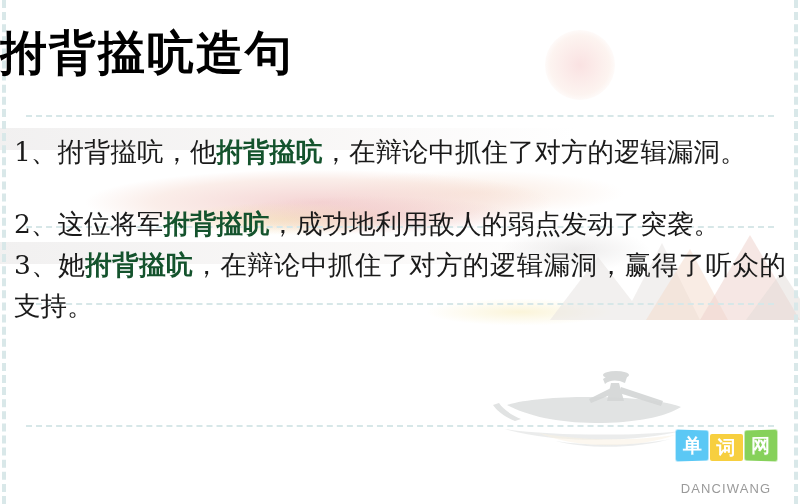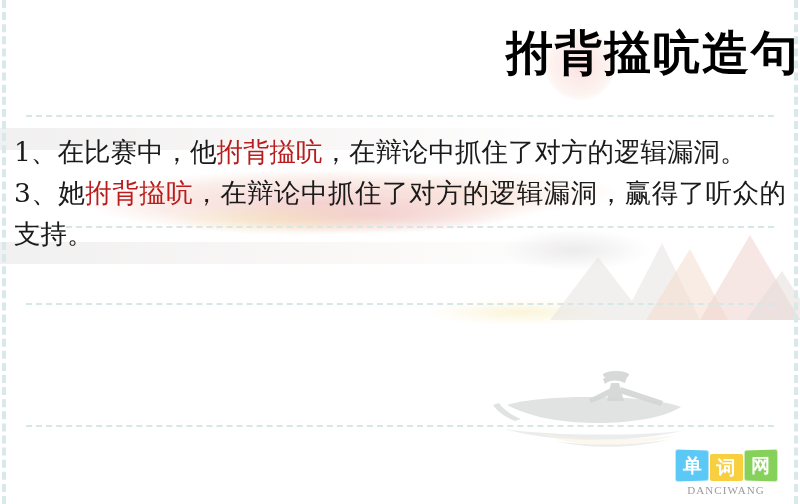--- a/index.html
+++ b/index.html
@@ -144,21 +144,21 @@
   .rule-1 { top: 226px; }
   .rule-2 { top: 303px; }
   .rule-3 { top: 425px; }
 
   
   .title {
     position: absolute;
     left: 0;
     top: 22px;
     width: 800px;
-    text-align: right;
+    text-align: left;
     font-family: "DejaVu Serif", "Liberation Serif", serif;
     font-weight: 700;
     font-size: 47px;
     line-height: 62px;
     letter-spacing: 2px;
     color: #000000;
     z-index: 5;
     white-space: nowrap;
   }
 
@@ -176,22 +176,22 @@
     line-height: 41px;
     color: #1a1a1a;
     letter-spacing: 0px;
     text-align: justify;
   }
   .s-0 { margin-top: 0px; }
   .s-1 { margin-top: 31px; }
   .s-2 { }
 
   .sentence .kw {
-    color: #b91c1c;
-    font-weight: 400;
+    color: #14532d;
+    font-weight: 700;
   }
 
   
   .brand {
     position: absolute;
     right: 18px;
     bottom: 8px;
     width: 112px;
     z-index: 6;
     text-align: center;
@@ -212,23 +212,23 @@
     font-family: "DejaVu Sans", "Liberation Sans", sans-serif;
     font-weight: 700;
     font-size: 19px;
     color: #ffffff;
     border-radius: 2px;
   }
   .tile-0 { background: #5bc8f5; transform: perspective(60px) rotateY(6deg); height: 31px; }
   .tile-1 { background: #f7cf3f; height: 27px; }
   .tile-2 { background: #86d15a; transform: perspective(60px) rotateY(-6deg); height: 31px; }
   .brand-sub {
-    margin-top: 3px;
-    font-family: Liberation Serif, serif;
-    font-size: 11px;
+    margin-top: 20px;
+    font-family: Liberation Sans, sans-serif;
+    font-size: 13px;
     letter-spacing: 1.1px;
     color: #9a9a9a;
   }
 </style>
 </head>
 <body>
 
 <div id="page">
 
   <div class="bg-layer">
@@ -275,23 +275,26 @@
   <div class="rule rule-0"></div>
   <div class="rule rule-1"></div>
   <div class="rule rule-2"></div>
   <div class="rule rule-3"></div>
 
   <div class="title">拊背搤吭造句</div>
 
   <div class="sentences">
 
     <div class="sentence s-0">
-      <span>1、</span><span>在比赛中，他</span><span class="kw">拊背搤吭</span><span>，在辩论中抓住了对方的逻辑漏洞。</span>
+      <span>1、</span><span>拊背搤吭，他</span><span class="kw">拊背搤吭</span><span>，在辩论中抓住了对方的逻辑漏洞。</span>
     </div>
 
+    <div class="sentence s-1">
+      <span>2、</span><span>这位将军</span><span class="kw">拊背搤吭</span><span>，成功地利用敌人的弱点发动了突袭。</span>
+    </div>
 
     <div class="sentence s-2">
       <span>3、</span><span>她</span><span class="kw">拊背搤吭</span><span>，在辩论中抓住了对方的逻辑漏洞，赢得了听众的支持。</span>
     </div>
 
   </div>
 
   <div class="brand">
     <div class="brand-tiles">
       <div class="tile tile-0">单</div>

